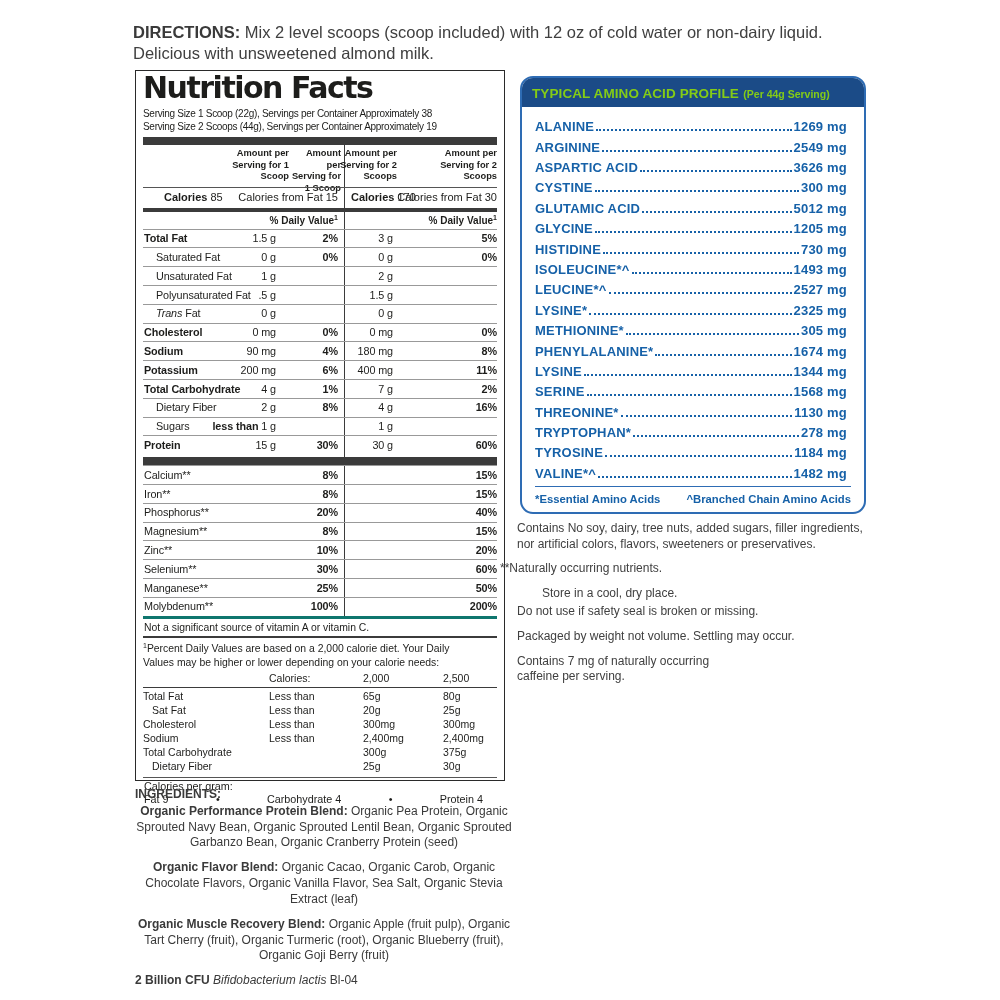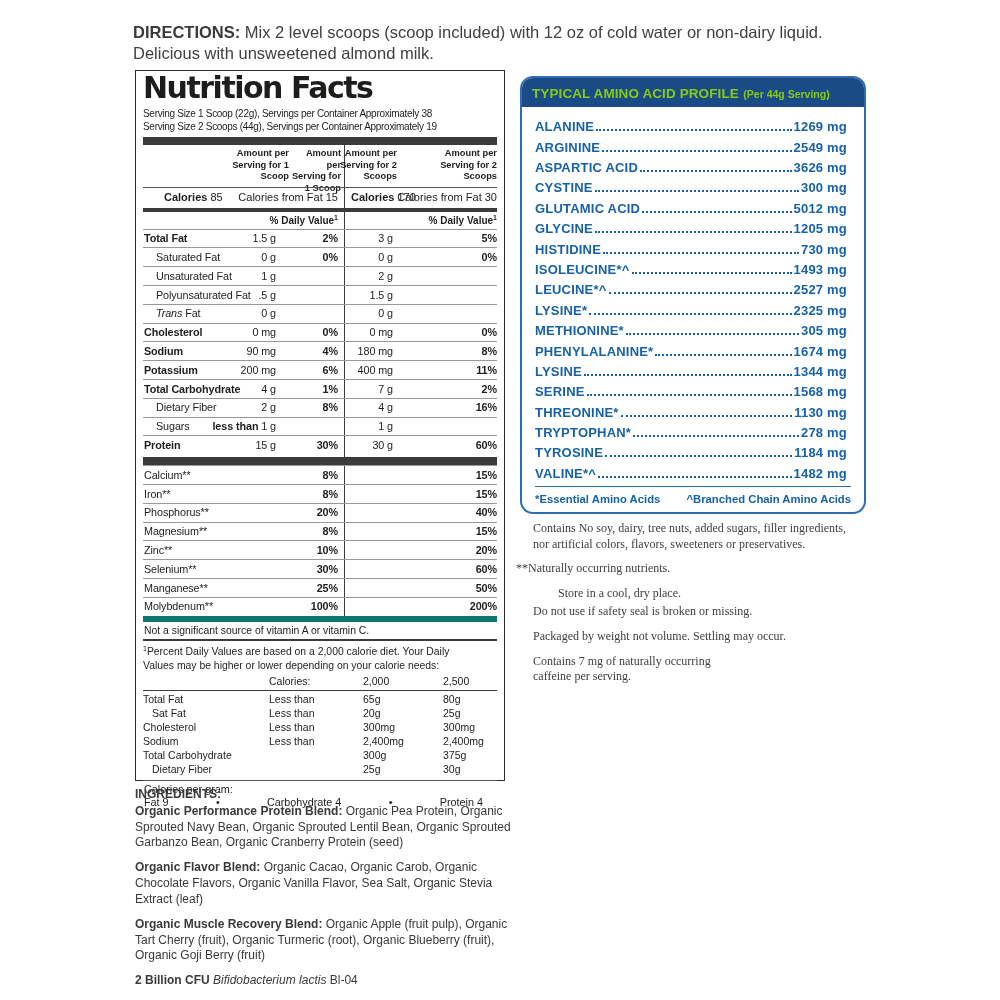--- a/index.html
+++ b/index.html
@@ -46,21 +46,21 @@
   .nrow .lab{position:absolute;left:1px;}
   .nrow.ind .lab{left:13px;}
   .nrow.b .lab{font-weight:bold;}
   .nrow .a1{position:absolute;right:221px;}
   .nrow .dv1{position:absolute;right:159px;font-weight:bold;}
   .nrow .a2{position:absolute;right:104px;}
   .nrow .dv2{position:absolute;right:0;font-weight:bold;}
   .nrow i{font-style:italic;}
   .nrow .a1 b{font-weight:bold;}
 
-  #vitnote{border-top:6px solid #0f766e;font-size:10.4px;padding:3px 0 3px 1px;}
+  #vitnote{border-top:3px solid #0f766e;font-size:10.4px;padding:3px 0 3px 1px;}
   #footnote{border-top:2px solid #3b3b3b;font-size:10.4px;line-height:1.3;padding:3px 0 2px;}
   #footnote .fl{padding-left:6px;text-indent:-6px;}
 
   .dvt-head{position:relative;height:15px;font-size:10.5px;padding-top:1px;}
   .dc2{position:absolute;left:126px;}
   .dc3{position:absolute;left:220px;}
   .dc4{position:absolute;left:300px;}
   #dvt-body{border-top:1.5px solid #3b3b3b;padding:2px 0 3px;}
   .dvrow{position:relative;height:14px;font-size:10.5px;line-height:13.5px;}
   .dvrow .dl{position:absolute;left:0;}
@@ -80,28 +80,28 @@
          font-size:13px;font-weight:bold;letter-spacing:0.2px;}
   .aname{white-space:nowrap;}
   .aleader{flex:1;border-bottom:2.2px dotted #1661a8;margin:0 2px 3px;}
   .aval{white-space:nowrap;}
   #amino-foot{margin:5px 13px 0;border-top:1.5px solid #2e6cb4;display:flex;
               justify-content:space-between;color:#1661a8;font-size:11.3px;
               font-weight:bold;padding-top:6px;}
 
   
   #notes{left:506px;top:521px;width:380px;font-size:12px;line-height:1.3;color:#404040;}
-  #notes .np{padding-left:27px;margin:0 0 9px;font-family:Liberation Serif, serif;}
+  #notes .np{padding-left:11px;margin:0 0 9px;}
   #notes .hang{text-indent:-17px;}
   #notes .tight{margin-bottom:3px;margin-left:25px;}
 
   
   #ingredients{left:135px;top:787px;width:378px;font-size:12px;line-height:1.32;color:#3a3a3a;}
   #ing-head{font-weight:bold;font-size:12px;margin-bottom:1px;}
-  .blend{margin:0 0 9px;}
+  .blend{margin:0 0 9px;text-align:center;}
   .blend b{font-weight:bold;}
   #probiotic{margin-top:2px;}
   #probiotic i{font-style:italic;}
 </style>
 </head>
 <body>
 
 <div id="page">
 
   <div id="directions" class="abs">

